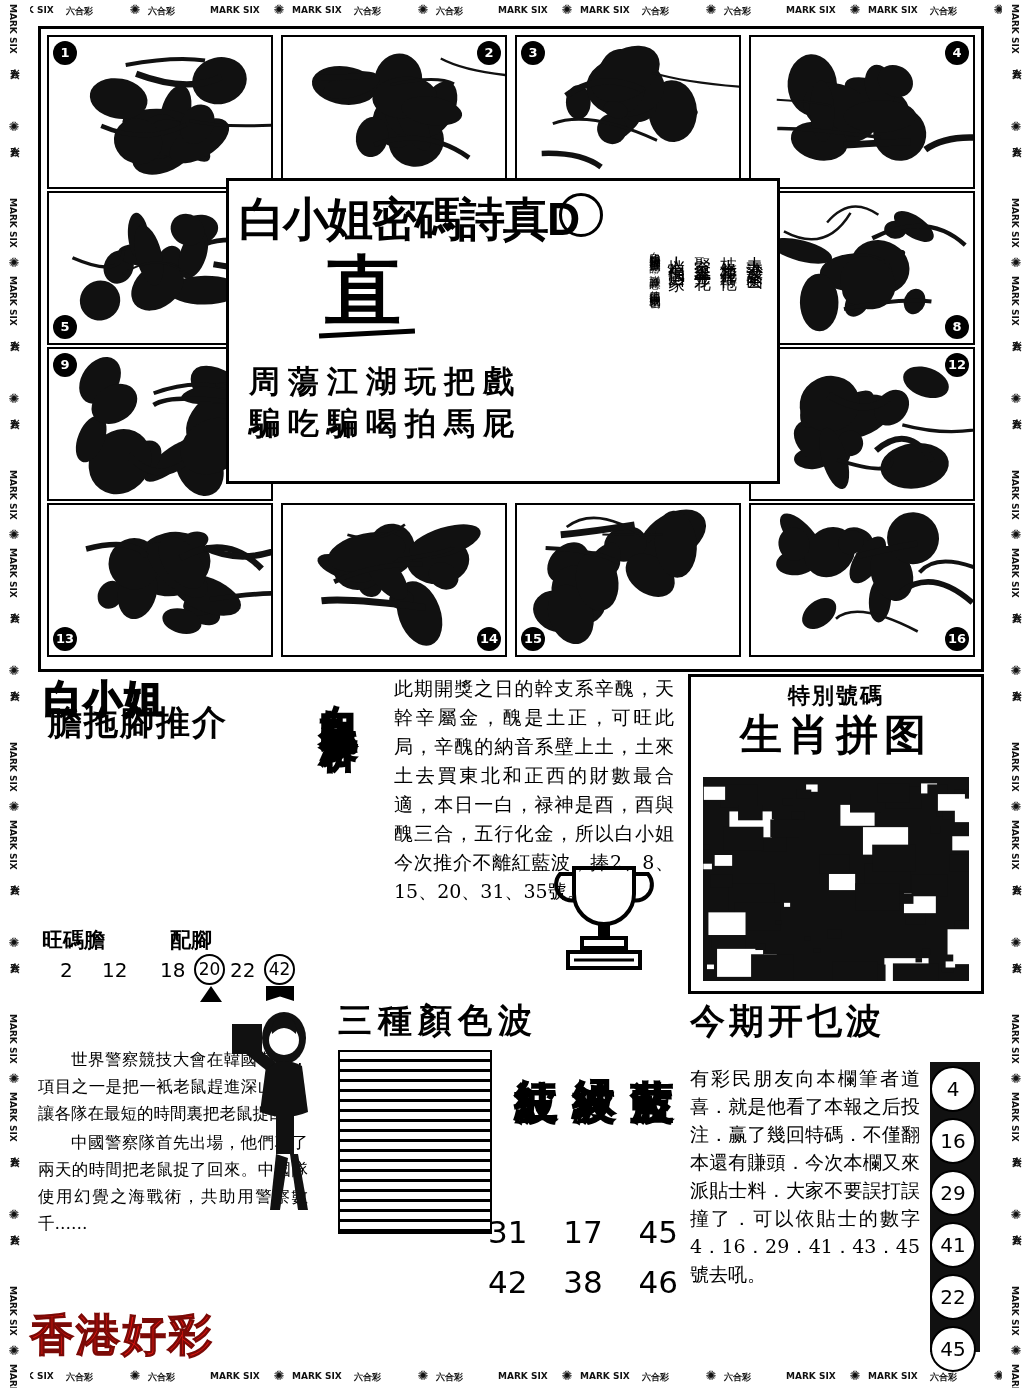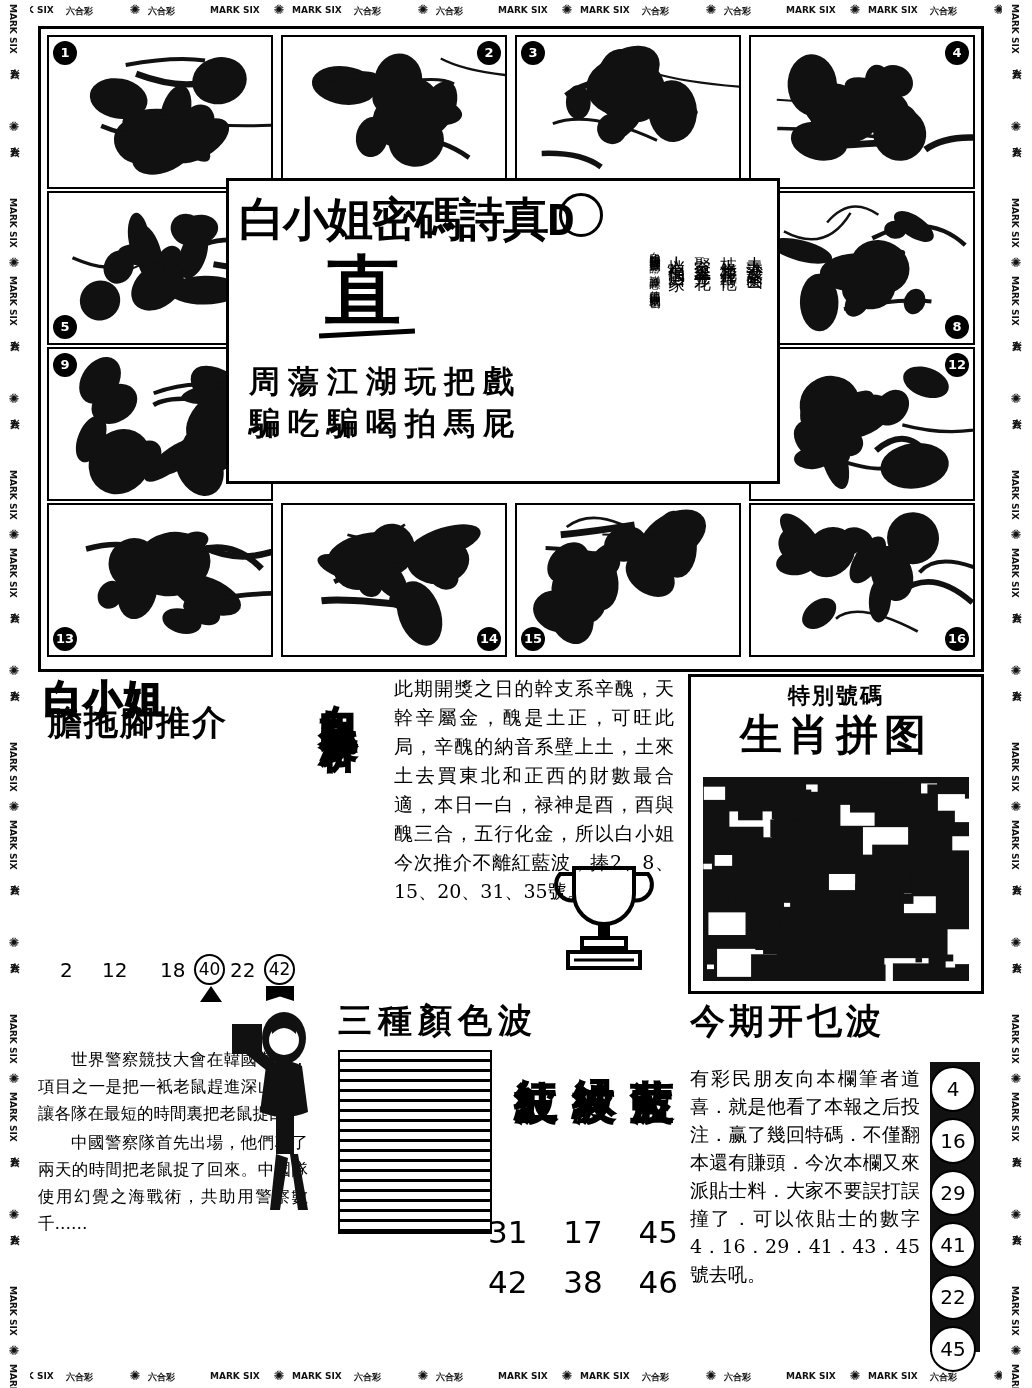--- a/index.html
+++ b/index.html
@@ -23,21 +23,21 @@
   
   .picblock{position:absolute;left:8px;top:4px;width:940px;height:640px;border:3px solid #000;background:#fff;}
   .pcell{position:absolute;border:2px solid #000;background:#fff;overflow:hidden;}
   .pcell .num{position:absolute;left:4px;top:4px;width:24px;height:24px;border-radius:50%;background:#000;color:#fff;font-size:13px;font-weight:bold;text-align:center;line-height:24px;}
   .pcell .num.r{left:auto;right:4px;}
   .pcell .num.b{top:auto;bottom:4px;}
   .artwrap{position:absolute;inset:0;}
 
   
   .headpanel{position:absolute;left:196px;top:156px;width:548px;height:300px;border:3px solid #000;background:#fff;}
-  .bigtitle{position:absolute;left:10px;top:8px;font-size:46px;font-weight:bold;color:#000;letter-spacing:-2px;font-family:Liberation Mono, monospace;white-space:nowrap;}
+  .bigtitle{position:absolute;left:10px;top:8px;font-size:46px;font-weight:bold;color:#000;letter-spacing:-2px;font-family:Liberation Sans, sans-serif;white-space:nowrap;}
   .titlecircle{position:absolute;left:330px;top:12px;width:38px;height:38px;border:3px solid #000;border-radius:50%;}
   .bigchar{position:absolute;left:96px;top:72px;font-size:76px;font-weight:bold;line-height:76px;color:#000;}
   .bigchar .underline{position:absolute;left:-6px;top:78px;width:96px;height:5px;background:#000;transform:rotate(-3deg);}
   .couplet{position:absolute;left:20px;top:180px;font-size:31px;font-weight:bold;letter-spacing:8px;line-height:40px;color:#000;white-space:nowrap;}
   .vpoem{position:absolute;right:12px;top:62px;display:flex;flex-direction:row-reverse;gap:6px;}
   .vpoem .col{writing-mode:vertical-rl;font-size:17px;line-height:20px;letter-spacing:3px;color:#000;white-space:nowrap;font-family:"DejaVu Serif",serif;}
   .vpoem .col.small{font-size:11px;letter-spacing:1px;line-height:13px;}
 
   
   .midrow{position:absolute;left:8px;top:652px;width:940px;height:314px;}
@@ -482,25 +482,29 @@
       </div>
     </div>
 
     <div class="midrow">
 
       <div class="box leftcol">
         <div class="tuijie-title">
           <div class="outline">白小姐</div>
           <div class="solid">膽拖腳推介</div>
         </div>
+        <div class="lbl-row">
+          <span>旺碼膽</span>
+          <span class="l2">配腳</span>
+        </div>
         <div class="numrow">
           <span style="left:18px;top:2px">2</span>
           <span style="left:60px;top:2px">12</span>
           <span style="left:118px;top:2px">18</span>
-          <span class="circ" style="left:152px;top:-2px">40</span>
+          <span class="circ" style="left:152px;top:-2px">20</span>
           <span style="left:188px;top:2px">22</span>
           <span class="circ" style="left:222px;top:-2px">42</span>
           <span class="tri" style="left:158px;top:30px"></span>
           <span class="flag" style="left:224px;top:30px"></span>
         </div>
       </div>
 
       <div class="vtitle">
         <div class="vt">白姐色波分析</div>
       </div>
@@ -650,14 +654,15 @@
           <div class="ball">29</div>
           <div class="ball">41</div>
           <div class="ball">22</div>
           <div class="ball">45</div>
         </div>
       </div>
     </div>
   </div>
 
   <div class="footer">
+    <div class="f1">香港好彩</div>
   </div>
 </div>
 
 </body></html>

